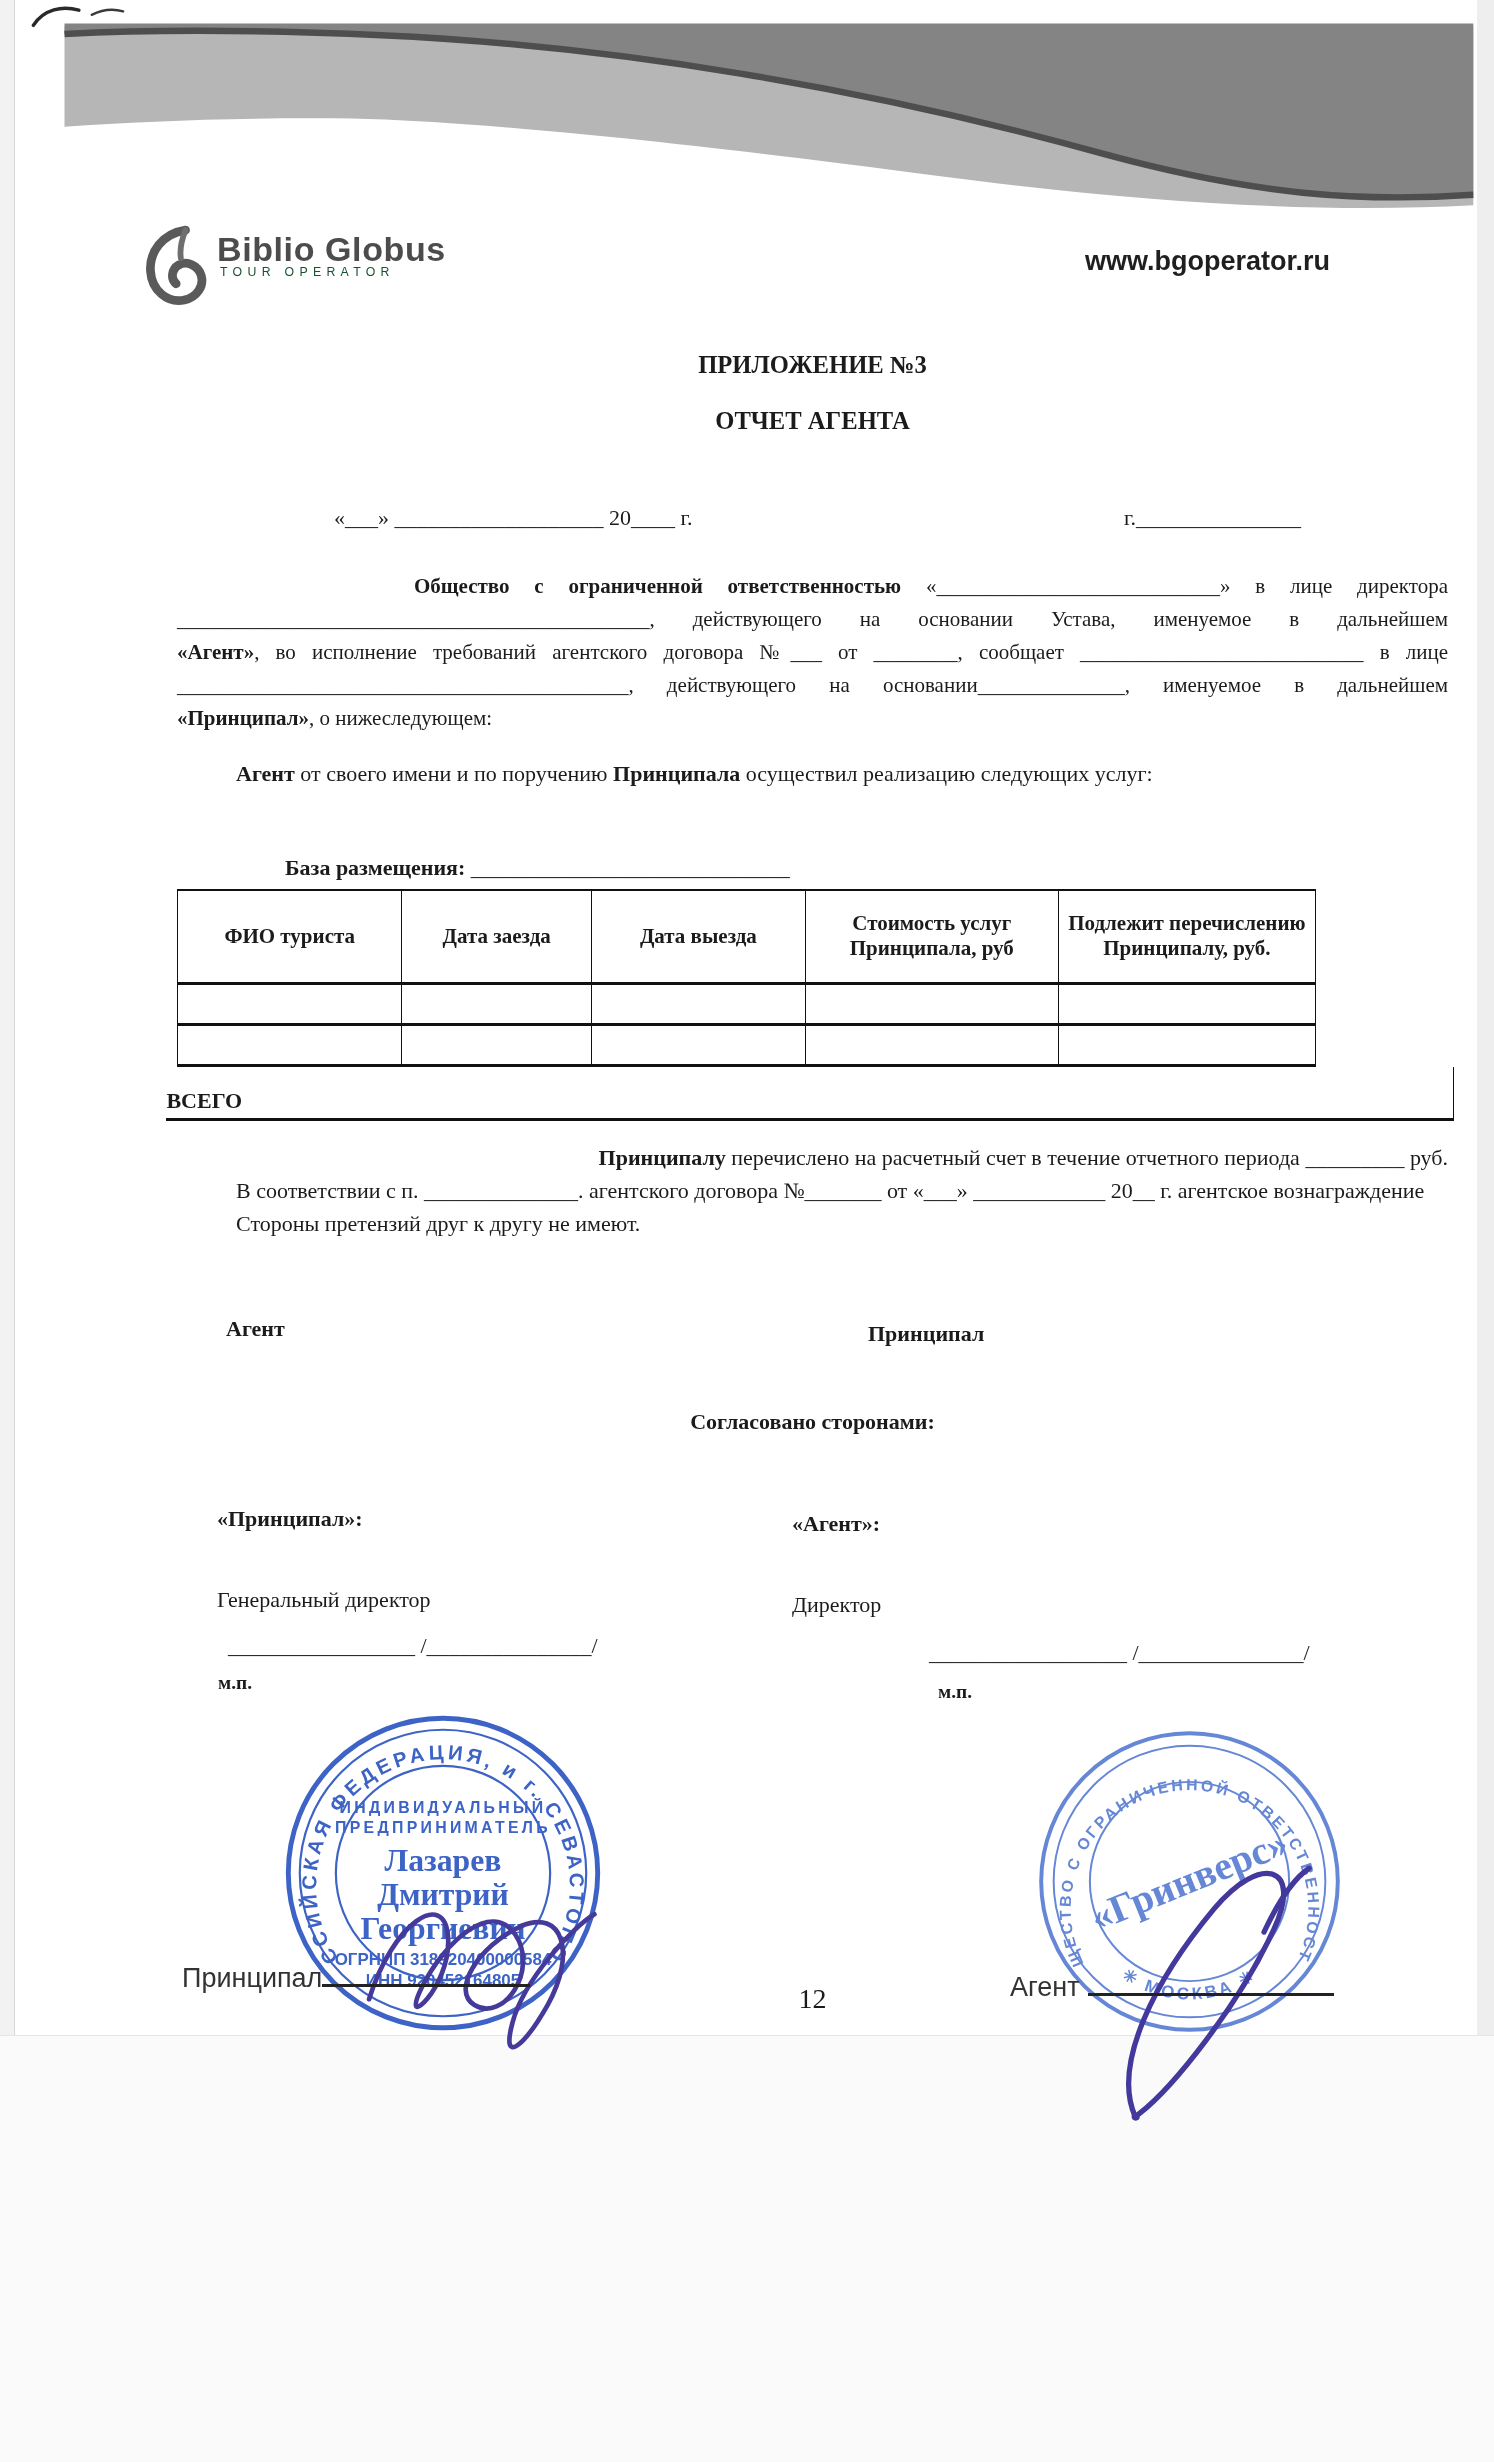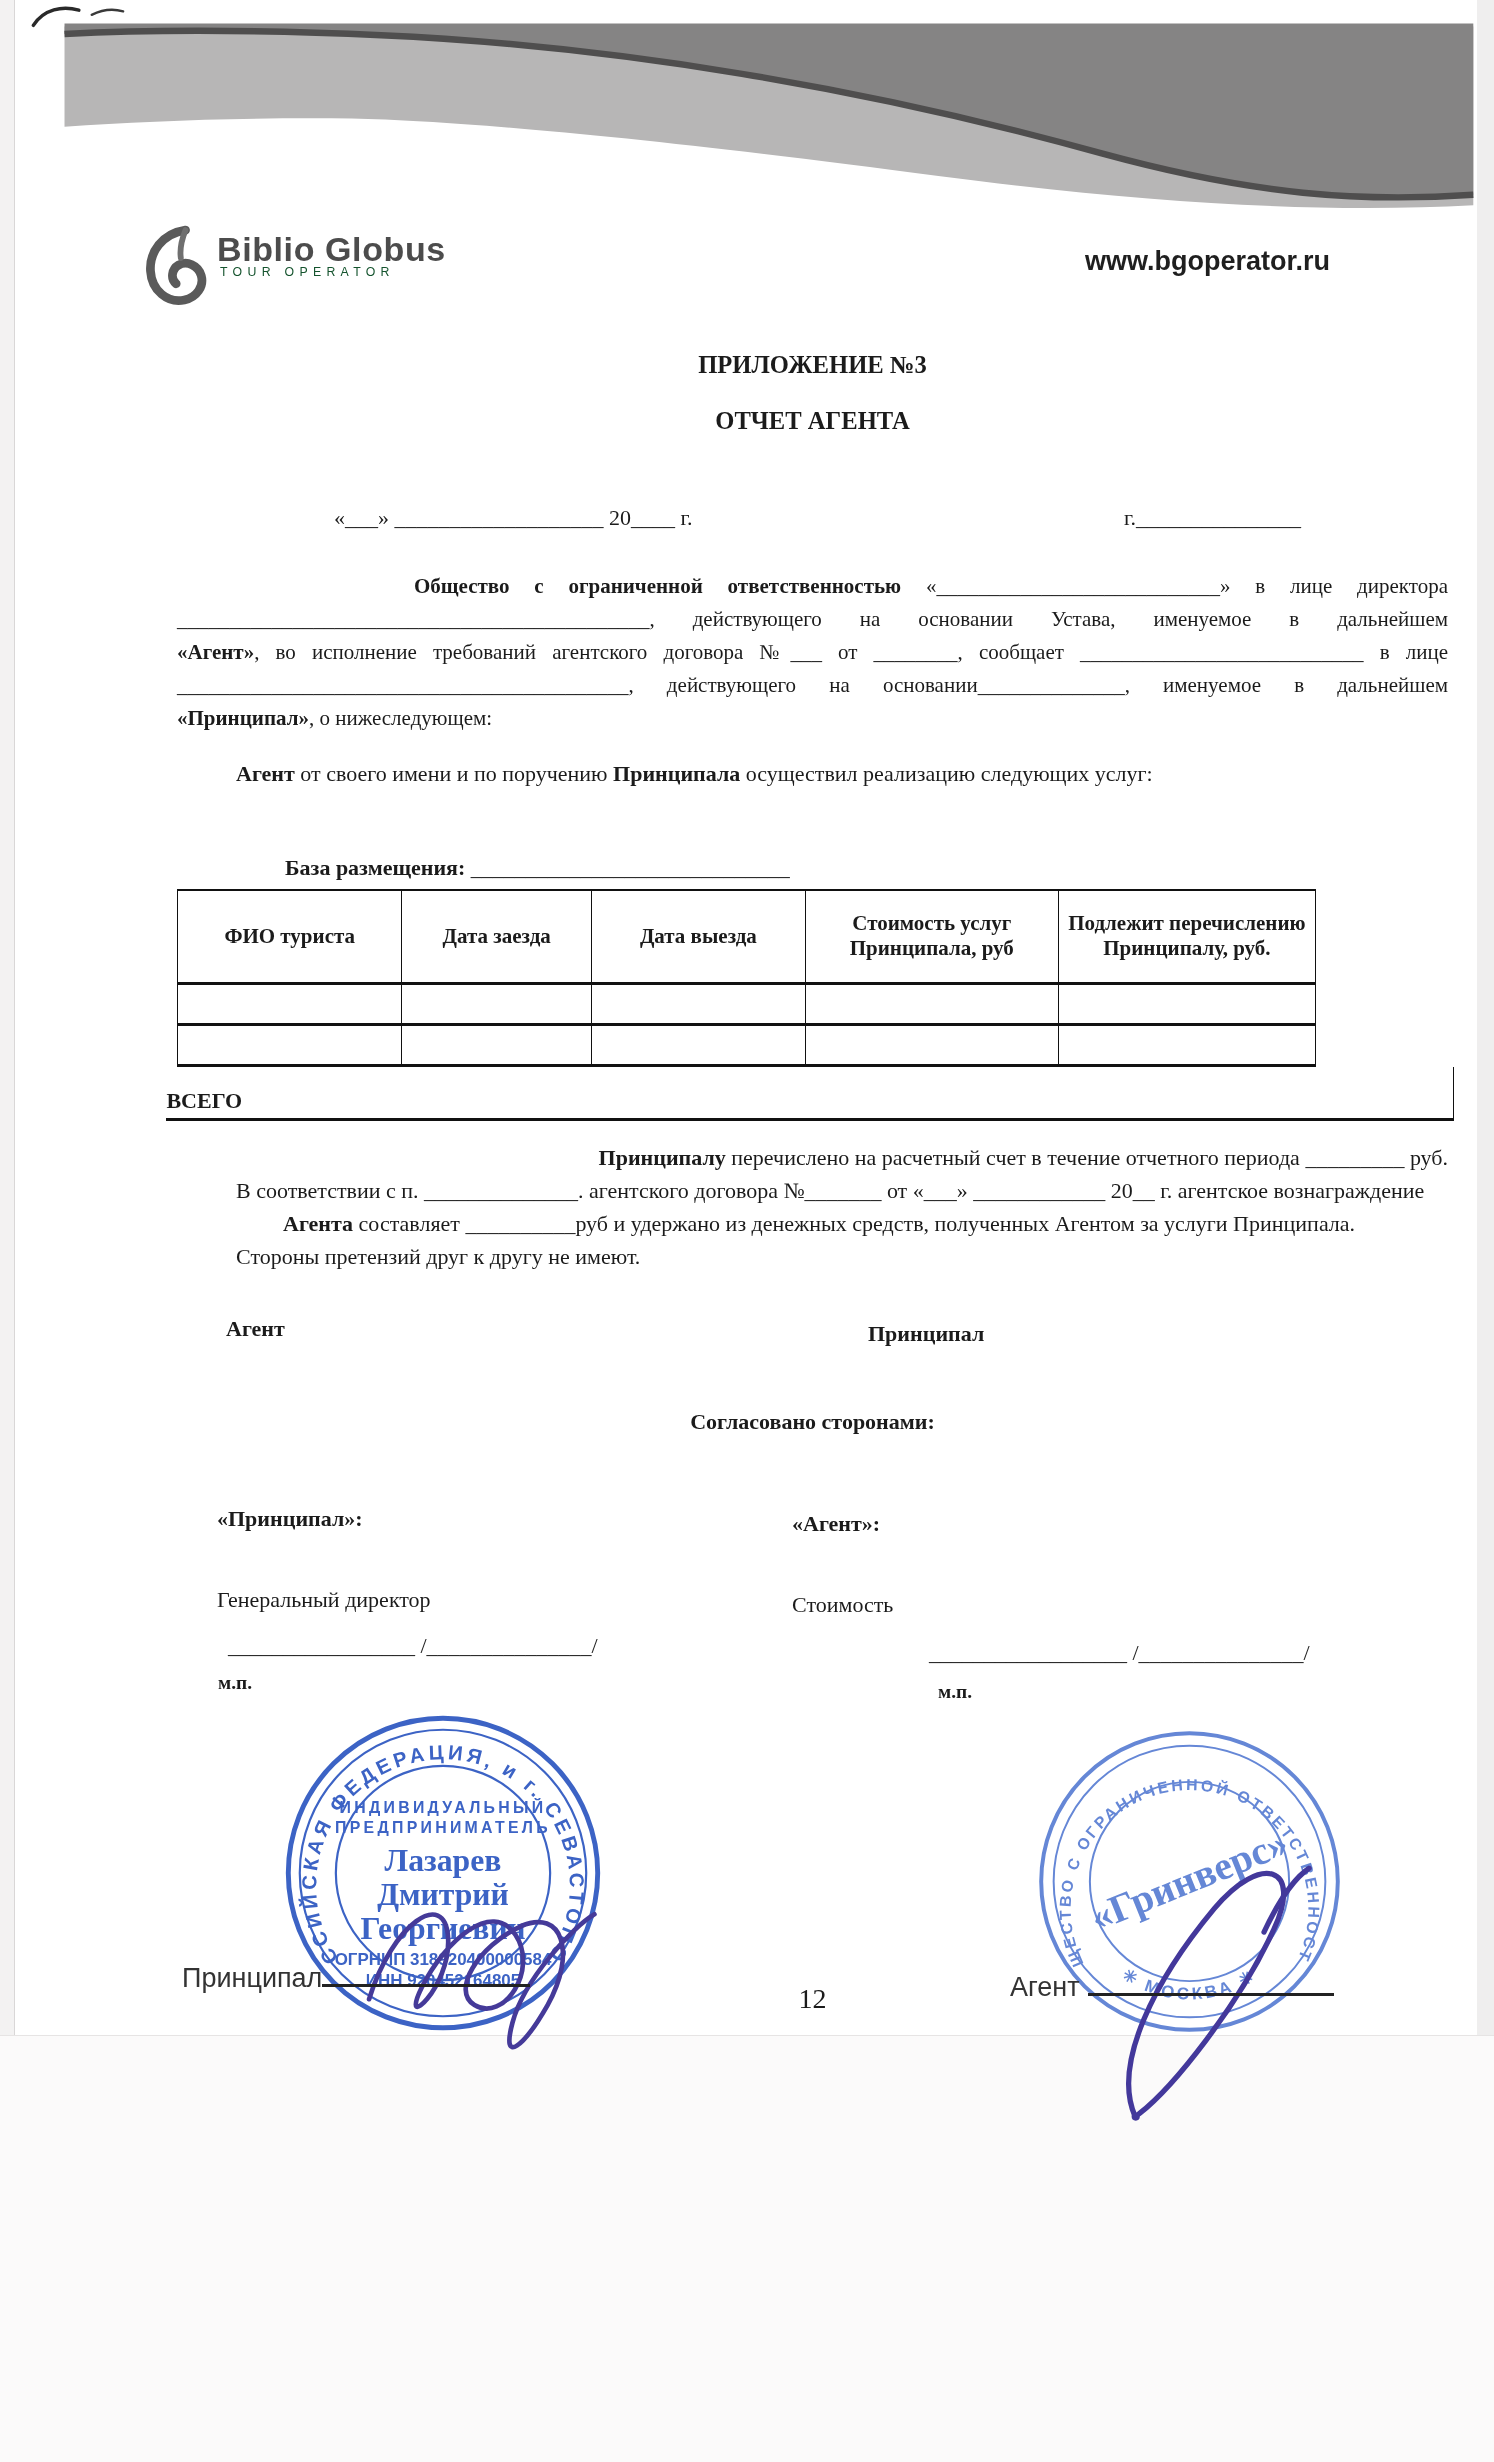--- a/index.html
+++ b/index.html
@@ -119,35 +119,33 @@
       </tr>
     </tbody>
       </table>
     <div class="vsego">ВСЕГО</div>
   </div>
 
   <div class="abs content" style="top:1141px;">
     <div class="line37" style="padding-left:59px;text-align:right;">
       <span class="b">Принципалу</span><span>  перечислено  на расчетный счет в течение отчетного периода   _________ руб.</span></div>
     <div class="line37" style="padding-left:59px;">В соответствии с п. ______________.  агентского договора №_______ от «___» ____________ 20__ г.  агентское вознаграждение</div>
-    <div class="line37" style="padding-left:106px;">
-      <span class="b">Агента</span><span>  составляет __________руб и удержано из денежных средств, полученных Агентом за услуги Принципала.</span></div>
     <div class="line37" style="padding-left:59px;">Стороны претензий друг к другу не имеют.</div>
   </div>
 
   <div class="abs b line37" style="left:226px;top:1312px;">Агент</div>
   <div class="abs b line37" style="left:868px;top:1317px;">Принципал</div>
 
   <div class="abs content b" style="top:1409px;text-align:center;font-size:22px;">Согласовано сторонами:</div>
 
   <div class="abs b" style="left:217px;top:1506px;font-size:22px;">«Принципал»:</div>
   <div class="abs b" style="left:792px;top:1511px;font-size:22px;">«Агент»:</div>
 
   <div class="abs line37" style="left:217px;top:1583px;">Генеральный директор</div>
-  <div class="abs line37" style="left:792px;top:1588px;">Стоимость</div>
+  <div class="abs line37" style="left:792px;top:1588px;">Директор</div>
 
   <div class="abs line37" style="left:228px;top:1629px;">_________________ /_______________/</div>
   <div class="abs line37" style="left:929px;top:1636px;">__________________ /_______________/</div>
   <div class="abs mp" style="left:218px;top:1672px;">м.п.</div>
   <div class="abs mp" style="left:938px;top:1681px;">м.п.</div>
 
   <svg class="abs" style="left:279px;top:1709px;" width="328" height="328" viewBox="0 0 600 600">
     <g fill="none" stroke="#3c63c5">
       <circle cx="300" cy="300" r="283" stroke-width="9"></circle>
       <circle cx="300" cy="300" r="262" stroke-width="4"></circle>

